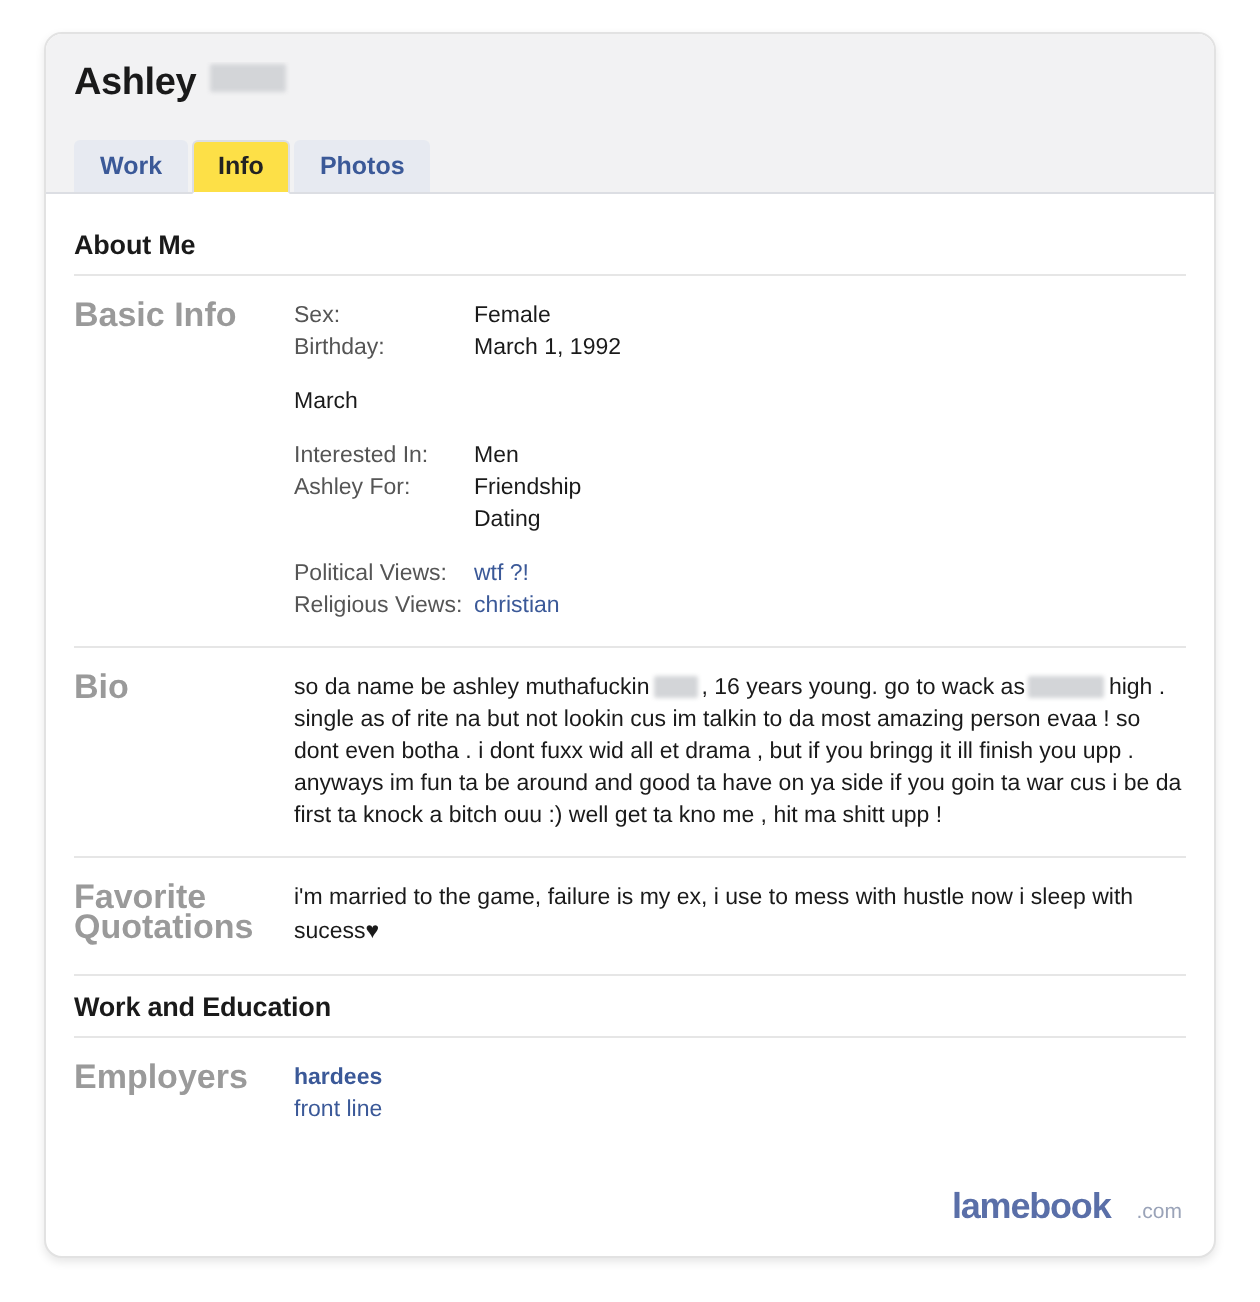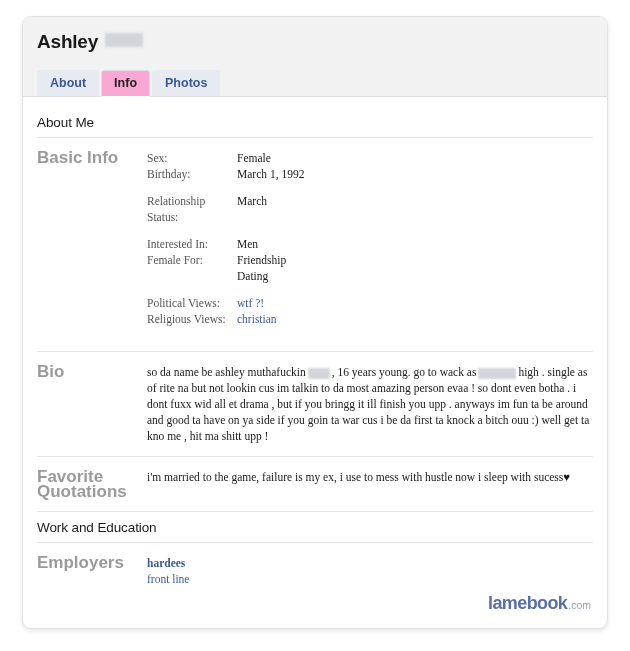--- a/index.html
+++ b/index.html
@@ -83,38 +83,38 @@
     font-weight: bold;
     color: #3b5998;
     background: #e7eaf1;
     padding: 6px 13px 6px 13px;
     border-radius: 3px 3px 0 0;
     margin-right: 2px;
     line-height: 14px;
     cursor: pointer;
   }
   .tab.active {
-    background: #f9a8d4;
+    background: #fde047;
     color: #222222;
     border: 1px solid #dcdee3;
     border-bottom: 1px solid #ffffff;
     margin-bottom: -1px;
     padding: 5px 12px 6px 12px;
     position: relative;
     z-index: 2;
     margin-top: 32px;
   }
 
   
   .card-body {
     padding: 10px 14px 0 14px;
   }
   .section-title {
     font-size: 13.5px;
-    font-weight: normal;
+    font-weight: bold;
     color: #1a1a1a;
     padding: 8px 0 7px 0;
     border-bottom: 1px solid #e6e6e6;
     letter-spacing: -0.1px;
   }
   .row {
     display: flex;
     padding: 12px 0 12px 0;
   }
   .row.divided {
@@ -126,29 +126,28 @@
     font-size: 17px;
     font-weight: bold;
     color: #9a9a9a;
     line-height: 15px;
   }
   .row-content {
     flex: 1 1 auto;
     font-size: 11.5px;
     color: #1a1a1a;
     line-height: 15px;
-    font-family: Liberation Serif, serif;
   }
 
   
   .kv-group {
     margin-bottom: 11px;
   }
   .kv-group:last-child {
-    margin-bottom: 12px;
+    margin-bottom: 0;
   }
   .kv {
     display: flex;
   }
   .kv-key {
     width: 90px;
     flex: 0 0 90px;
     color: #555555;
     font-size: 11.5px;
     line-height: 16px;
@@ -216,36 +215,36 @@
   }
   .wm-main {
     font-size: 18px;
     font-weight: bold;
     color: #5a6fa8;
     letter-spacing: -0.6px;
   }
   .wm-tld {
     font-size: 10.5px;
     color: #9aa3b8;
-    margin-left: 1px;
+    margin-left: 13px;
   }
 </style>
 </head>
 <body>
 
 <div id="profile-card">
 
   <div class="profile-header">
     <div class="name-line">
       <span class="profile-name">Ashley</span>
       <span class="censor censor-name"></span>
     </div>
 
     <div class="tab-row">
-      <div class="tab">About</div>
+      <div class="tab">Work</div>
       <div class="tab active">Info</div>
       <div class="tab">Photos</div>
     </div>
   </div>
 
   <div class="card-body">
 
     <div class="section-title">About Me</div>
 
     <div class="row divided">
@@ -258,32 +257,31 @@
             <div class="kv-val">Female</div>
           </div>
           <div class="kv">
             <div class="kv-key">Birthday:</div>
             <div class="kv-val">March 1, 1992</div>
           </div>
         </div>
 
         <div class="kv-group">
           <div class="kv">
-            <div class="kv-key">Relationship Status:</div>
             <div class="kv-val">March</div>
           </div>
         </div>
 
         <div class="kv-group">
           <div class="kv">
             <div class="kv-key">Interested In:</div>
             <div class="kv-val">Men</div>
           </div>
           <div class="kv">
-            <div class="kv-key">Female For:</div>
+            <div class="kv-key">Ashley For:</div>
             <div class="kv-val kv-val-list">
               <div>Friendship</div>
               <div>Dating</div>
             </div>
           </div>
         </div>
 
         <div class="kv-group">
           <div class="kv">
             <div class="kv-key">Political Views:</div>

